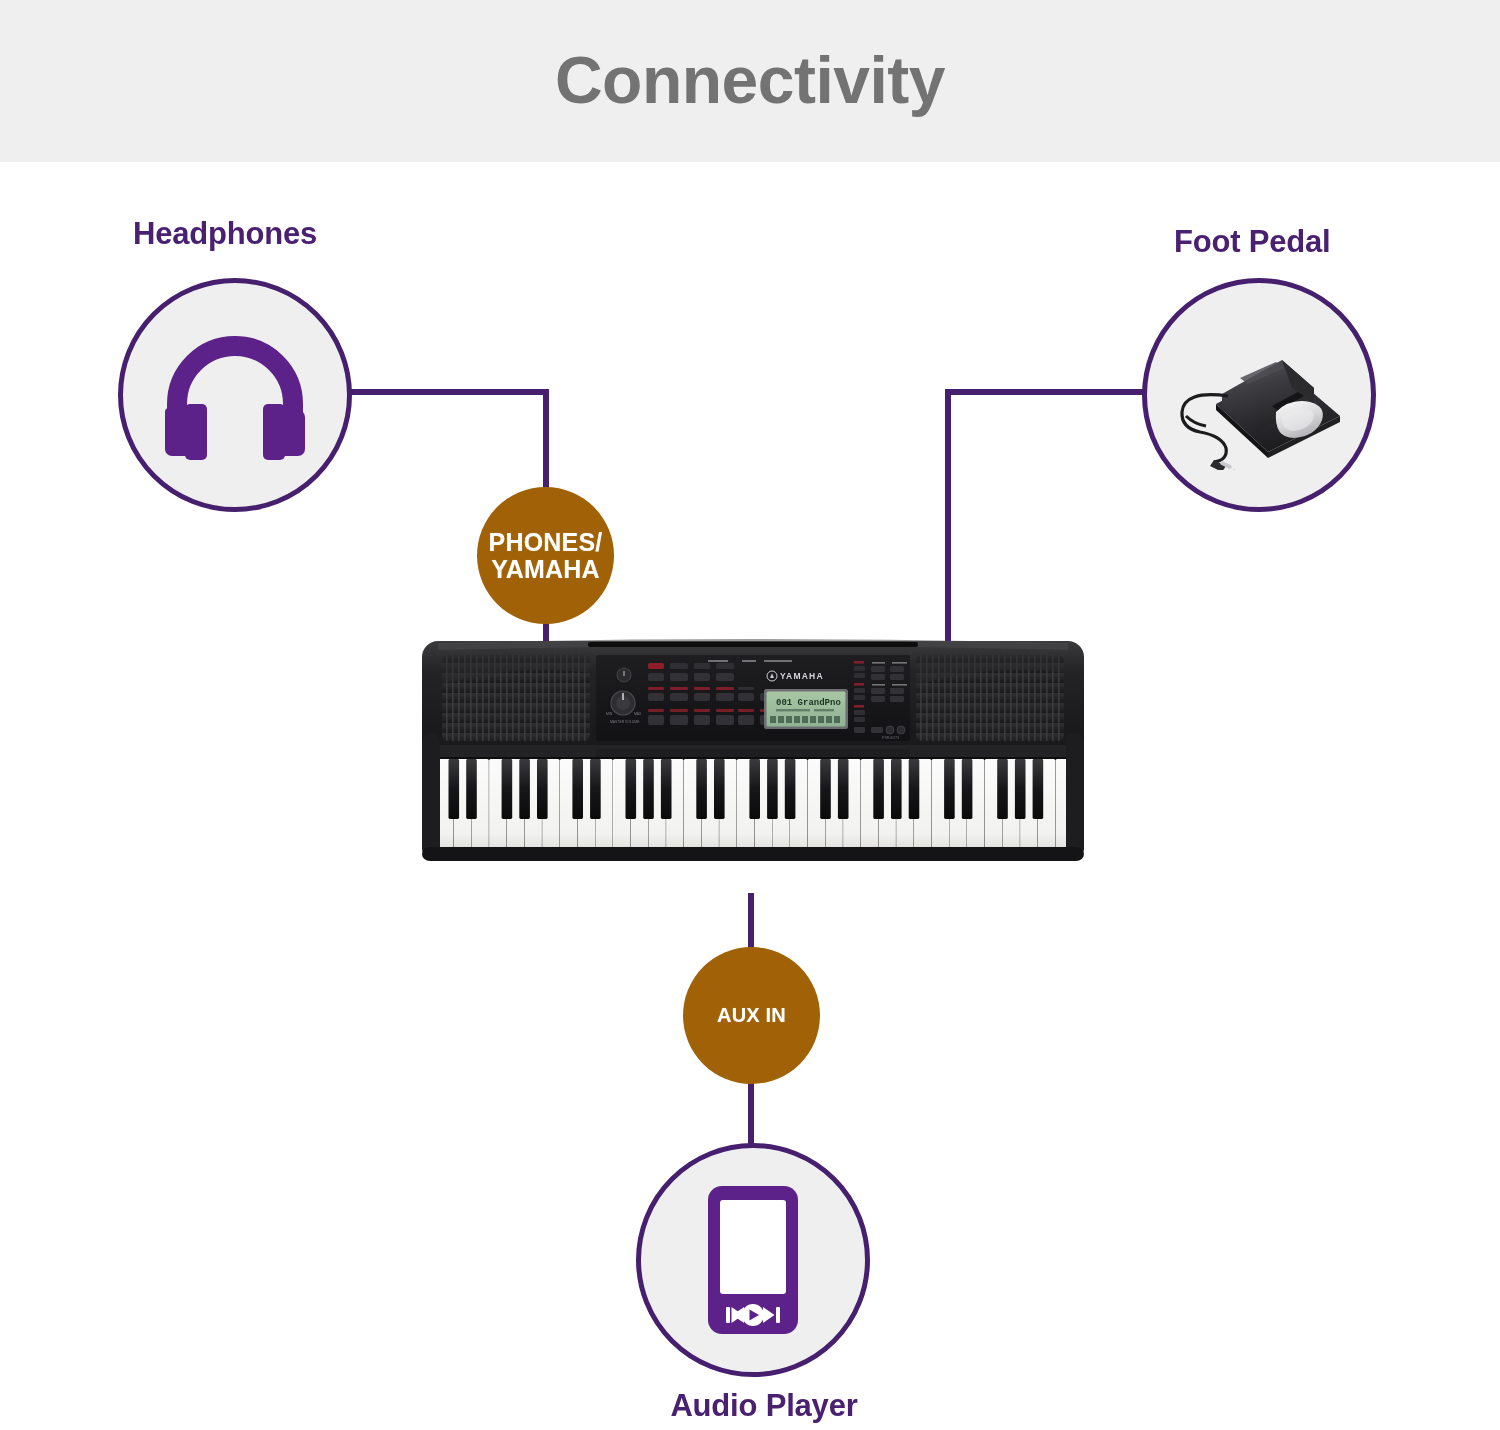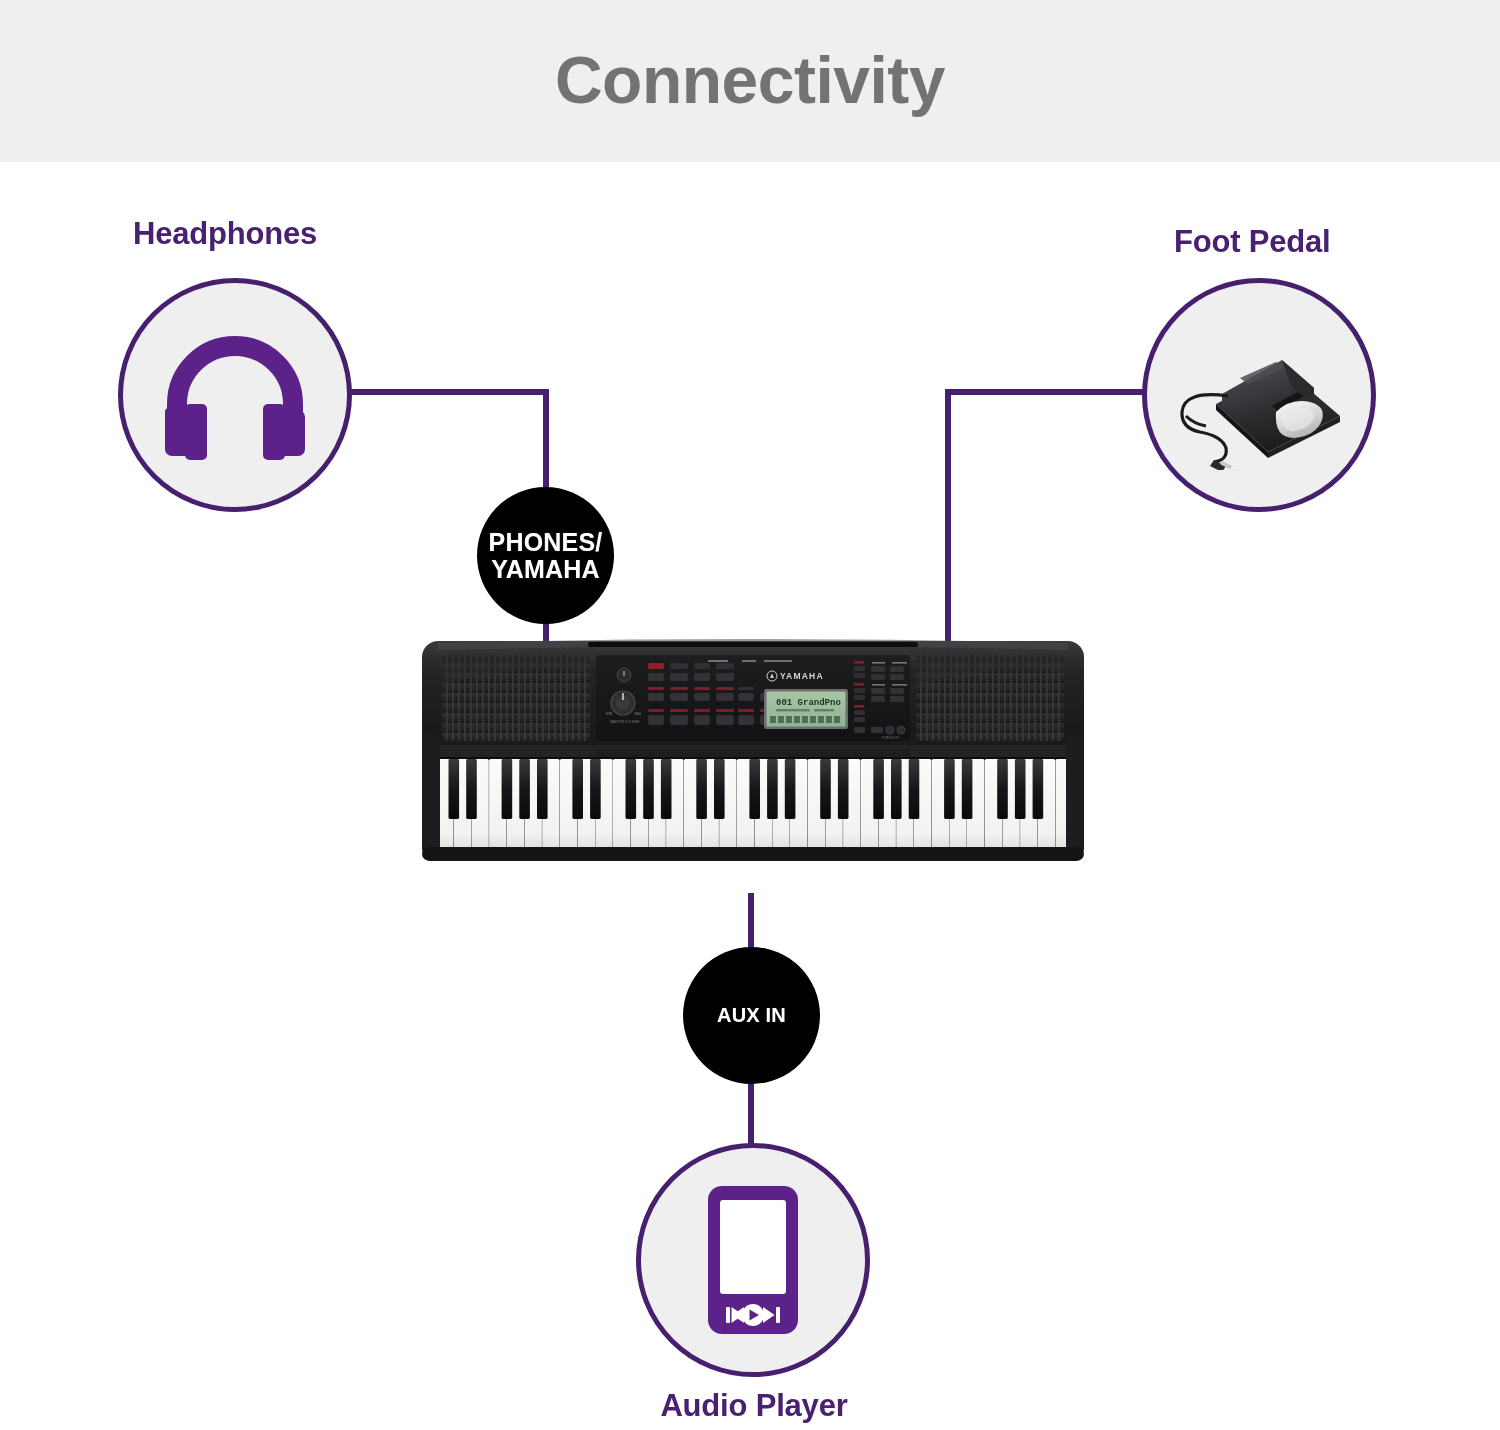--- a/index.html
+++ b/index.html
@@ -38,26 +38,26 @@
 
   
   .node-label {
     position: absolute; color: #4a2070;
     font-size: 31px; font-weight: bold; letter-spacing: -0.2px;
     white-space: nowrap;
   }
   #headphones-label  { left: 133px; top: 216px; }
   #footpedal-label   { left: 1174px; top: 224px; }
   #audioplayer-label { left: 0; top: 1388px; width: 1500px; text-align: center; }
-  #audioplayer-label .inner { position: relative; left: 4px; }
+  #audioplayer-label .inner { position: relative; left: 14px; }
 
   
   .port-badge {
     position: absolute; border-radius: 50%;
-    background: #000000;
+    background: #a16207;
     display: flex; align-items: center; justify-content: center;
     text-align: center;
     color: #ffffff; font-weight: bold; letter-spacing: 0.2px;
     line-height: 1.08;
   }
   #badge-phones   { left: 477px; top: 487px; width: 137px; height: 137px; font-size: 25px; }
   #badge-sustain  { left: 880px; top: 487px; width: 137px; height: 137px; font-size: 25px; }
   #badge-auxin    { left: 683px; top: 947px; width: 137px; height: 137px; font-size: 20px; }
   .port-badge span { display: block; }
 

